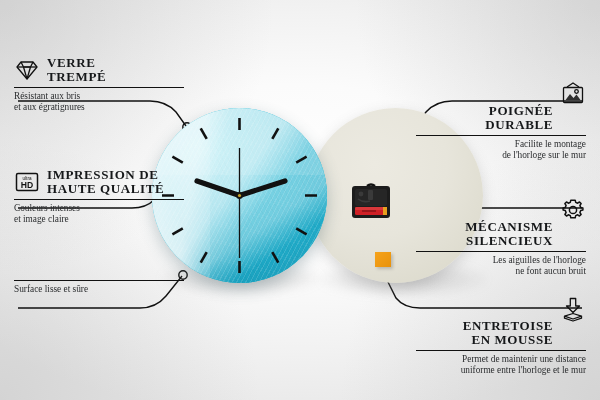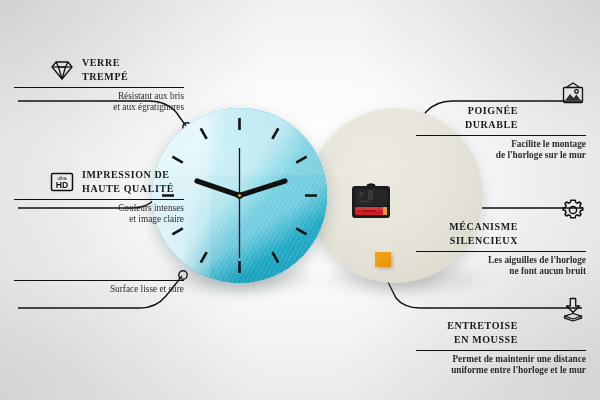--- a/index.html
+++ b/index.html
@@ -116,47 +116,46 @@
   .feature .head {
     display: flex;
     align-items: center;
     gap: 7px;
   }
   .feature.left .head { justify-content: flex-start; }
   .feature.right .head { justify-content: flex-end; }
   .feature .title {
     font-family: "Liberation Serif", serif;
     font-weight: bold;
-    font-size: 10px;
+    font-size: 13px;
     letter-spacing: 0.6px;
     color: #16181a;
     line-height: 13.5px;
     text-transform: uppercase;
   }
   .feature.left .title { text-align: left; }
   .feature.right .title { text-align: right; margin-top: 48px; }
   .feature .rule {
     height: 0;
     border-top: 1.3px solid #111;
     margin: 4px 0 3px 0;
   }
   .feature .sub {
     font-family: "Liberation Serif", serif;
     font-size: 9.3px;
     line-height: 11px;
     color: #2a2c2e;
   }
-  .feature.left .sub { text-align: right; }
-  .feature.right .sub { text-align: right; font-weight: bold; }
+  .feature.left .sub { text-align: left; }
+  .feature.right .sub { text-align: right; }
   .icon {
     width: 26px;
     height: 26px;
     flex: 0 0 26px;
     display: block;
-    margin-left: 35px;
   }
   .icon svg { display: block; width: 26px; height: 26px; }
 
   
   #f-verre     { left: 14px;  top: 56px;  }
   #f-impression{ left: 14px;  top: 168px; }
   #f-bords     { left: 14px;  top: 276px; }
   #f-poignee   { left: 416px; top: 56px;  }
   #f-mecanisme { left: 416px; top: 172px; }
   #f-entretoise{ left: 416px; top: 271px; }

